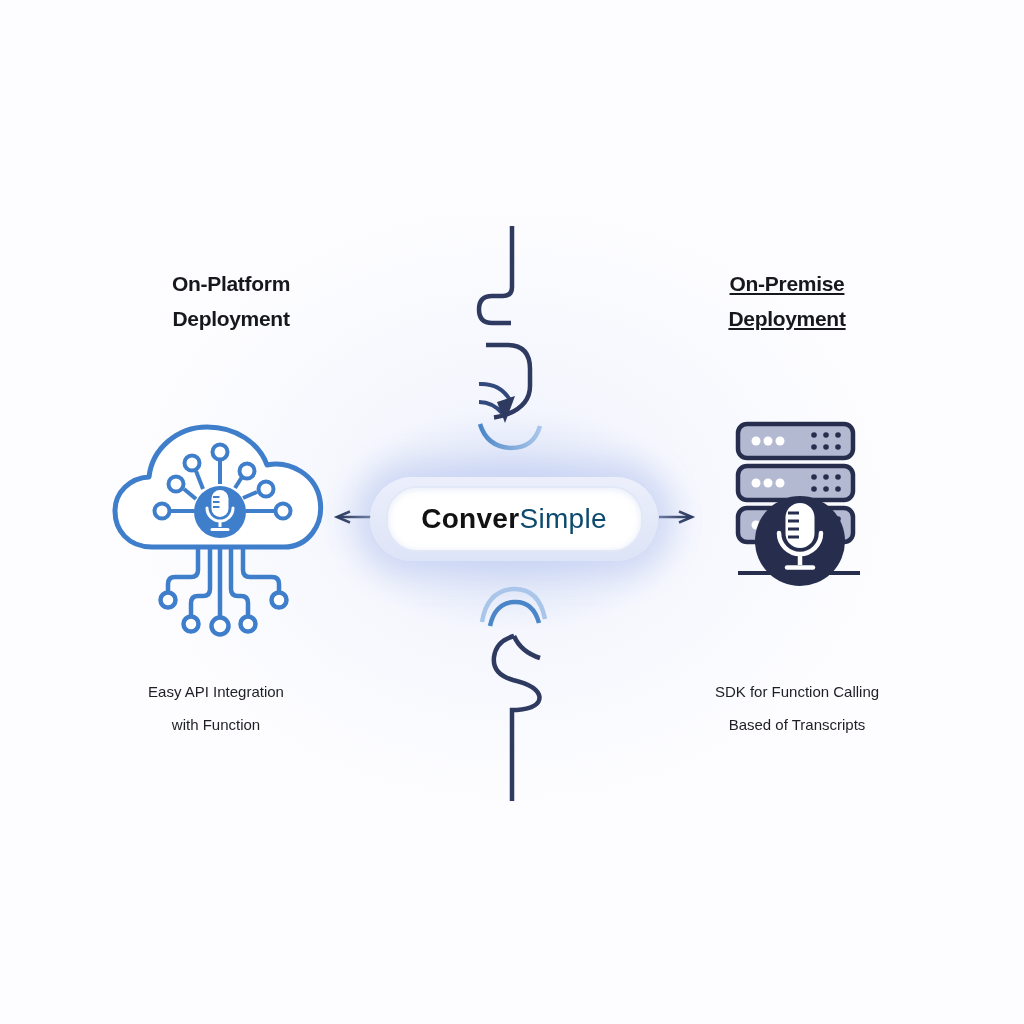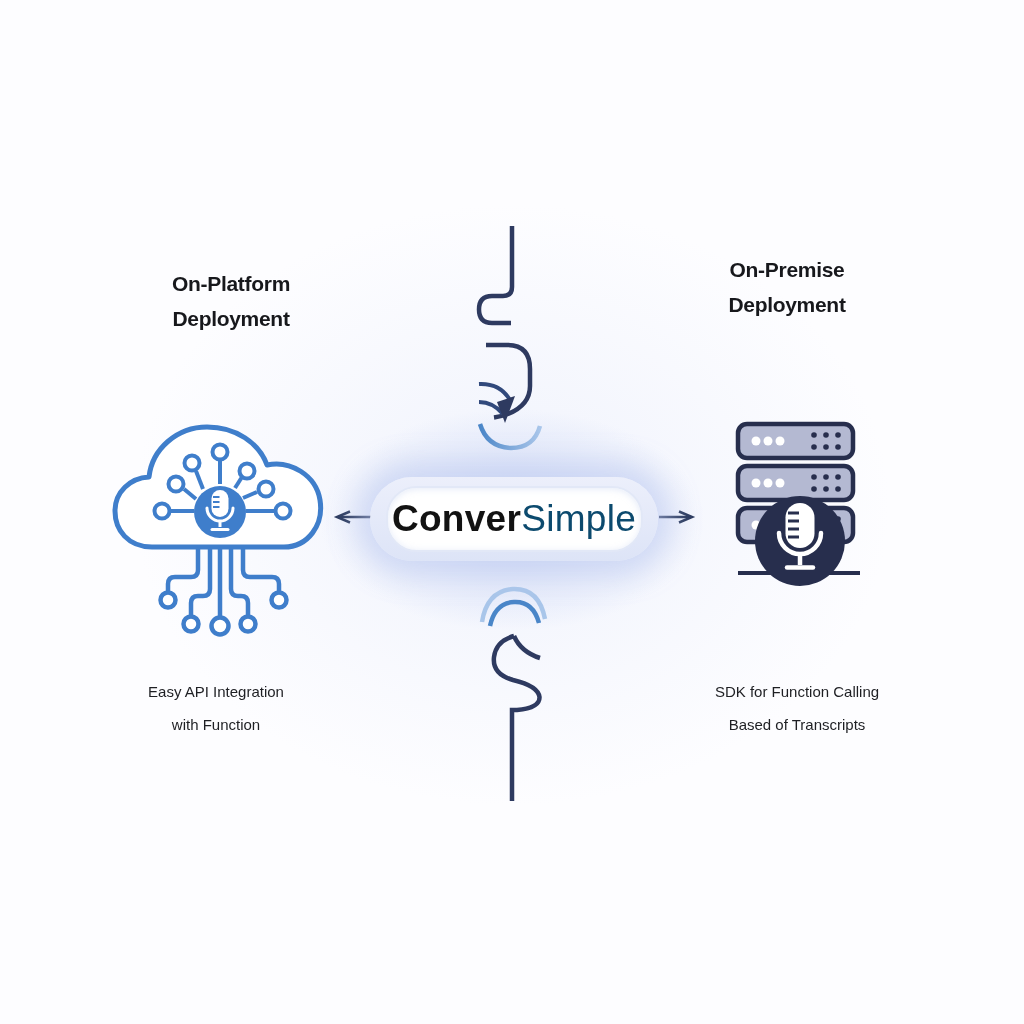--- a/index.html
+++ b/index.html
@@ -10,39 +10,39 @@
       radial-gradient(ellipse 260px 150px at 512px 520px, rgba(196,208,242,0.80), rgba(214,223,247,0.35) 55%, rgba(255,255,255,0) 74%),
       radial-gradient(ellipse 540px 430px at 512px 505px, rgba(223,230,249,0.45), rgba(255,255,255,0) 70%),
       #fdfdff;
   }
   .decor{position:absolute;left:0;top:0;width:1024px;height:1024px;}
   .heading{
     position:absolute;width:300px;text-align:center;
     font-size:21px;font-weight:bold;line-height:35px;color:#17181c;letter-spacing:-0.3px;
   }
   .heading.left{left:81px;top:266px;}
-  .heading.right{left:637px;top:252px;}
+  .heading.right{left:637px;top:266px;text-decoration:underline;}
   .caption{
     position:absolute;width:300px;text-align:center;
     font-size:15px;font-weight:normal;line-height:32.5px;color:#1e1f23;
   }
   .caption.left{left:66px;top:676px;}
   .caption.right{left:647px;top:676px;}
   .pill-outer{
     position:absolute;left:370px;top:477px;width:288px;height:84px;border-radius:42px;
     background:linear-gradient(180deg,#eceffb 0%,#dde4f7 100%);
     box-shadow:0 0 26px 14px rgba(189,202,240,0.55);
     display:flex;align-items:center;justify-content:center;
   }
   .pill-inner{
     width:253px;height:62px;border-radius:31px;background:#ffffff;
     border:2px solid #e2e8f7;
     box-shadow:inset 0 1px 7px rgba(178,194,236,0.35);
     display:flex;align-items:center;justify-content:center;
-    font-size:37px;letter-spacing:0.3px;white-space:nowrap;
+    font-size:28px;letter-spacing:0.3px;white-space:nowrap;
   }
   .logo-bold{font-weight:bold;color:#121212;}
   .logo-accent{font-weight:normal;color:#0c4a6e;}
 </style>
 </head>
 <body>
 
 <div class="canvas">
 
   <svg class="decor" viewBox="0 0 1024 1024">

